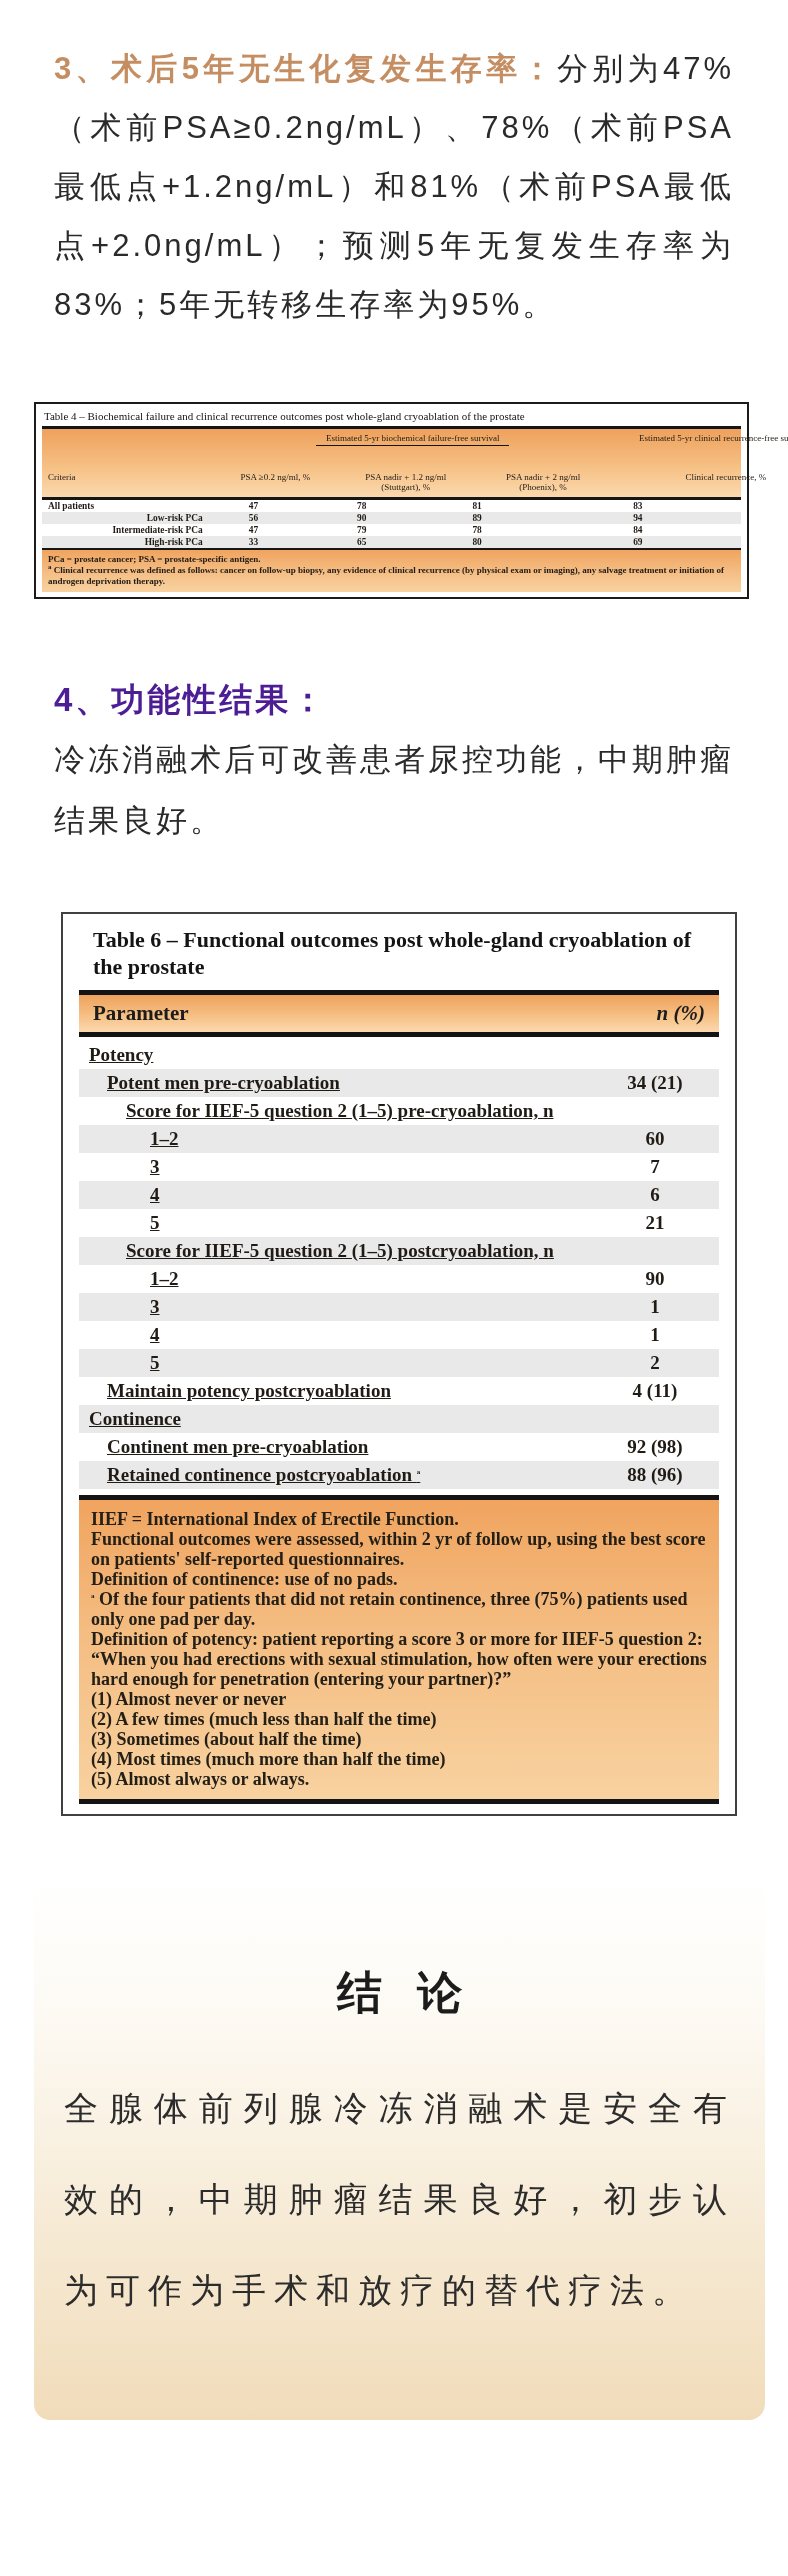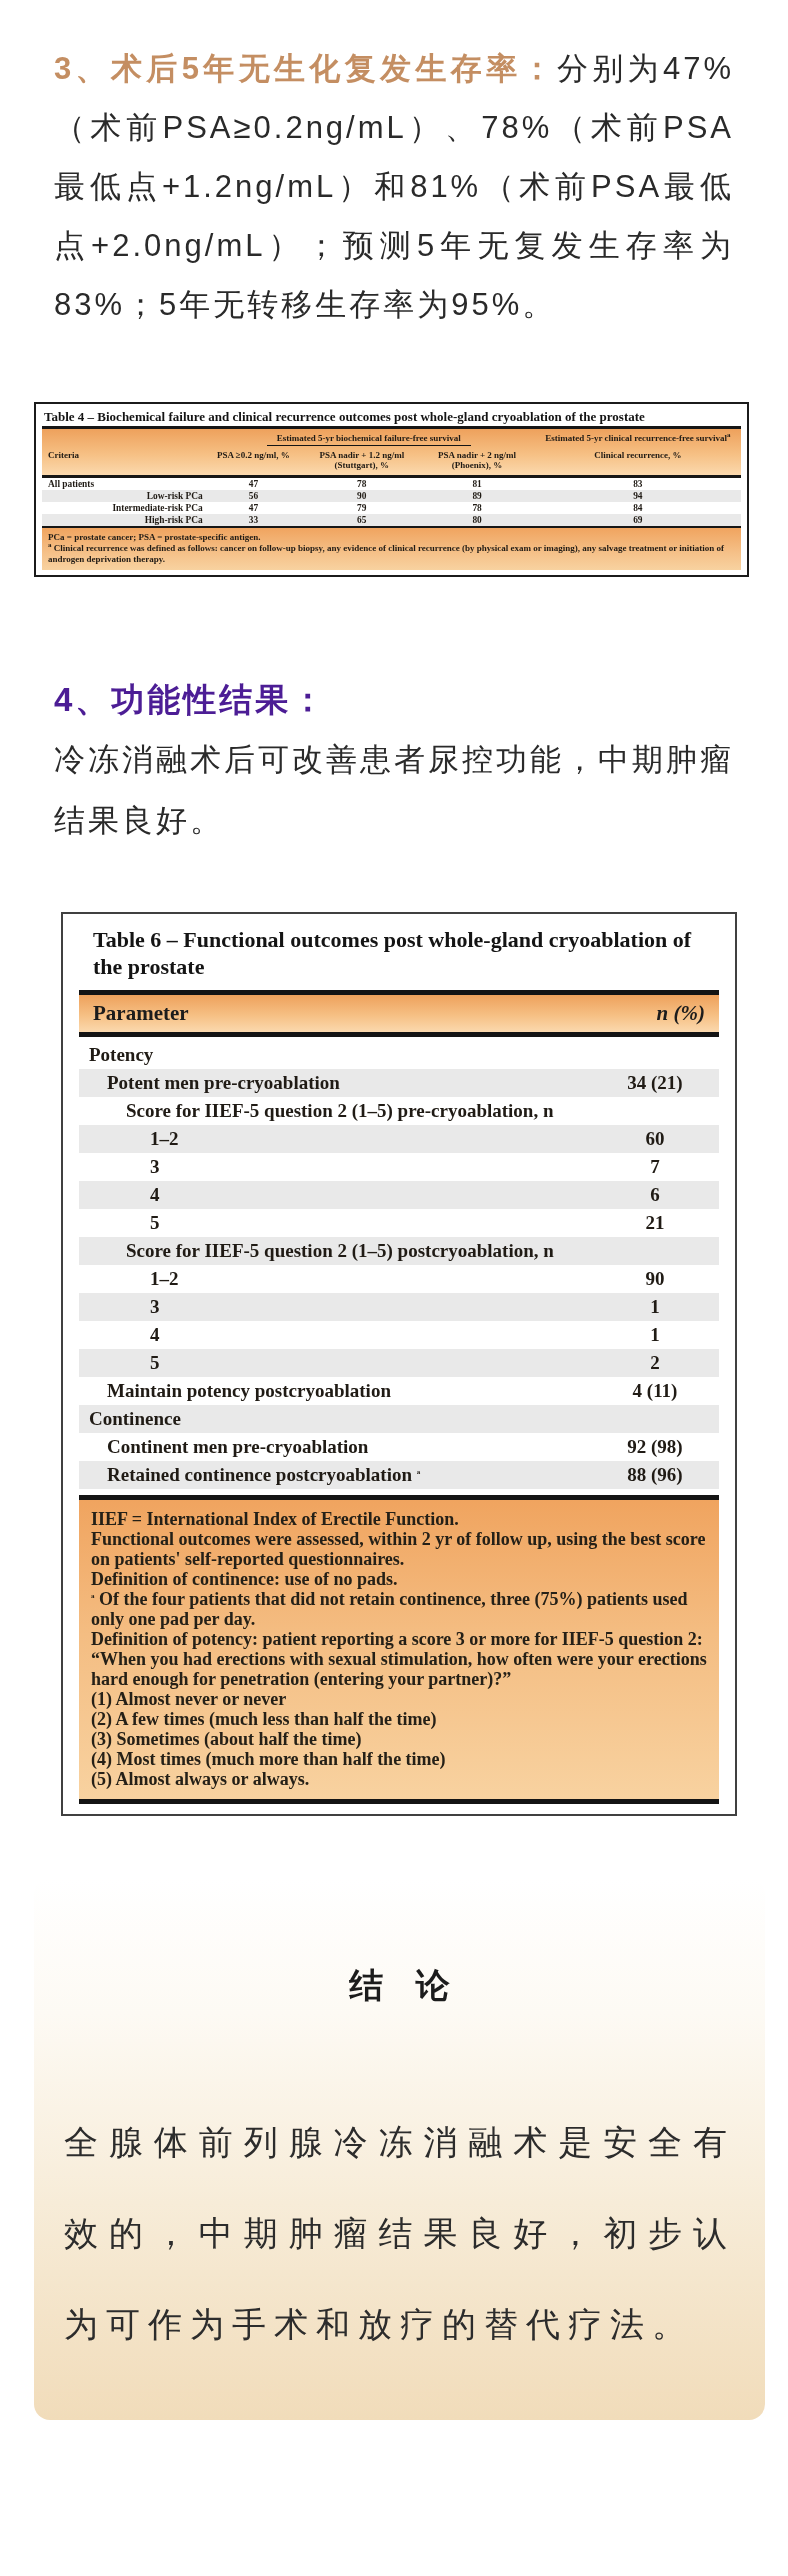--- a/index.html
+++ b/index.html
@@ -36,27 +36,27 @@
   
   .table4 {
     position: absolute; top: 402px; left: 34px; width: 715px;
     margin: 0; box-sizing: border-box;
     border: 2px solid #1b1b1b;
     background: #ffffff;
     padding: 5px 6px 5px 6px;
     font-family: "Liberation Serif", "DejaVu Serif", serif;
     color: #201b15;
   }
-  .t4-title { font-size: 13px; line-height: 13px; font-weight: 700; padding: 1px 2px 3px 2px; color: #141414; }
+  .t4-title { font-size: 11px; line-height: 13px; font-weight: 400; padding: 1px 2px 3px 2px; color: #141414; }
   .t4-bar { height: 2.5px; background: #161616; }
   .t4-header {
     display: grid;
     grid-template-columns: 23% 14.5% 16.5% 16.5% 29.5%;
     background: linear-gradient(180deg, #eea15c 0%, #f6c084 55%, #fbd9ae 100%);
-    font-size: 9px; font-weight: 700;
+    font-size: 9px; font-weight: 400; gap: 22px;
   }
   .t4-cell { text-align: center; padding: 2px 2px; line-height: 10.3px; }
   .t4-group-span { grid-column: 2 / 5; text-align: center; padding-top: 4px; }
   .t4-group-span .t4-underline {
     display: inline-block; border-bottom: 1.5px solid #141414; padding: 0 10px 2px 10px;
   }
   .t4-group2 { grid-column: 5 / 6; text-align: center; padding-top: 4px; line-height: 10.3px; }
   .t4-criteria-head { text-align: left; padding: 4px 2px 5px 6px; }
   .t4-colhead { padding: 4px 2px 5px 2px; }
   .t4-row {
@@ -96,21 +96,21 @@
     padding: 0 14px;
     gap: 20px;
   }
   .t6-ncol { font-style: italic; }
   .t6-rows { padding: 4px 0 6px 0; }
   .t6-row {
     display: flex; justify-content: space-between; align-items: center;
     height: 28px; font-size: 19px; font-weight: 700; line-height: 28px;
   }
   .t6-row.shade { background: #e9e9e9; }
-  .t6-label { white-space: nowrap; }
+  .t6-label { white-space: nowrap; text-decoration: underline; }
   .t6-val { width: 128px; text-align: center; flex: 0 0 auto; }
   .ind0 { padding-left: 10px; }
   .ind1 { padding-left: 28px; }
   .ind2 { padding-left: 47px; }
   .ind3 { padding-left: 71px; }
   .t6-foot {
     background: linear-gradient(180deg, #f0a45f 0%, #f4bd82 45%, #f8d2a0 100%);
     font-size: 18px; line-height: 20px; font-weight: 700; color: #252017;
     padding: 9px 12px 10px 12px;
   }
@@ -118,24 +118,24 @@
 
   
   .conclusion {
     position: absolute; top: 1878px; left: 34px; width: 731px; height: 542px;
     box-sizing: border-box;
     border-radius: 16px;
     background: linear-gradient(180deg, #ffffff 0%, #fdfaf4 25%, #f7ecd8 60%, #f1dcba 100%);
     padding-top: 85px;
   }
   .conc-title {
-    margin: 0 0 88px 0;
+    margin: 0 0 40px 0;
     text-align: center;
     font-family: "Liberation Serif", "DejaVu Serif", serif;
-    font-size: 34px; font-weight: 700; color: #1c1c1c;
+    font-size: 45px; font-weight: 700; color: #1c1c1c;
     letter-spacing: 12px; text-indent: 12px;
   }
   .conc-body {
     margin: 0 30px;
     font-size: 34px; line-height: 91px; letter-spacing: 8px;
     color: #2c2c2c; text-align: justify; text-justify: inter-character;
   }
 </style>
 </head>
 <body>

